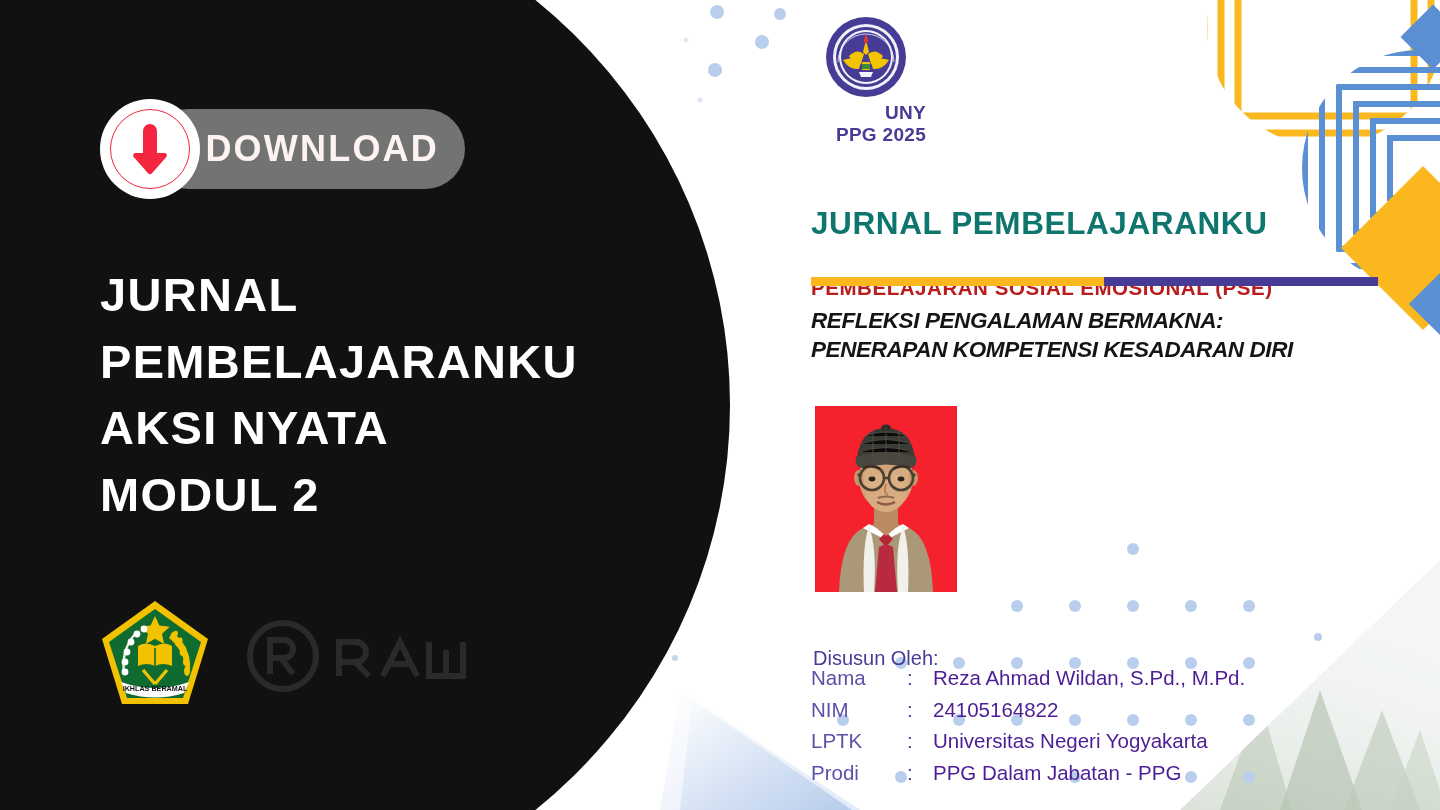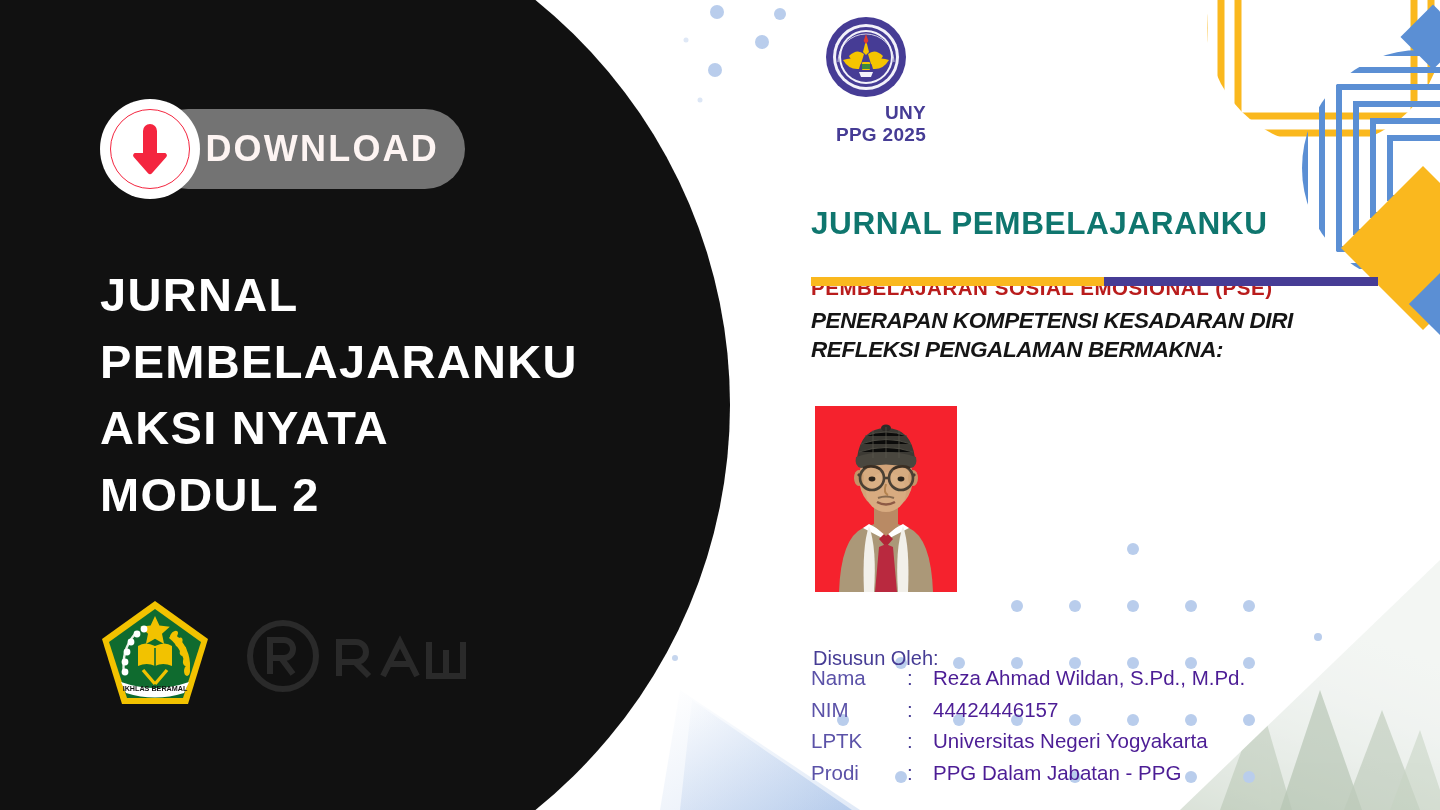--- a/index.html
+++ b/index.html
@@ -346,22 +346,22 @@
 
   <div class="j-title">JURNAL PEMBELAJARANKU</div>
   <div class="j-sub">PEMBELAJARAN SOSIAL EMOSIONAL (PSE)</div>
 
   <div class="bar">
     <div class="bar-y"></div>
     <div class="bar-p"></div>
   </div>
 
   <div class="j-refl">
+    <div>REFLEKSI PENGALAMAN BERMAKNA:</div>
     <div>PENERAPAN KOMPETENSI KESADARAN DIRI</div>
-    <div>REFLEKSI PENGALAMAN BERMAKNA:</div>
   </div>
 
   <div class="portrait">
     <svg width="142" height="186" viewBox="0 0 142 186">
       <rect width="142" height="186" fill="#f5222d"></rect>
 
       <path d="M24 186 q2 -54 24 -64 l23 -8 23 8 q22 10 24 64 z" fill="#ab9878"></path>
       <path d="M48 122 l23 12 23 -12 -6 -4 -17 9 -17 -9 z" fill="#ffffff"></path>
       <path d="M54 120 q8 22 5 66 h-10 q-2 -46 5 -66 z" fill="#f2f0ea"></path>
       <path d="M88 120 q-8 22 -5 66 h10 q2 -46 -5 -66 z" fill="#f2f0ea"></path>
@@ -415,21 +415,21 @@
   <table class="auth-table">
     <tbody>
       <tr>
         <td class="c-key">Nama</td>
         <td class="c-col">:</td>
         <td class="c-val">Reza Ahmad Wildan, S.Pd., M.Pd.</td>
       </tr>
       <tr>
         <td class="c-key">NIM</td>
         <td class="c-col">:</td>
-        <td class="c-val">44424446157</td>
+        <td class="c-val">24105164822</td>
       </tr>
       <tr>
         <td class="c-key">LPTK</td>
         <td class="c-col">:</td>
         <td class="c-val">Universitas Negeri Yogyakarta</td>
       </tr>
       <tr>
         <td class="c-key">Prodi</td>
         <td class="c-col">:</td>
         <td class="c-val">PPG Dalam Jabatan - PPG</td>

